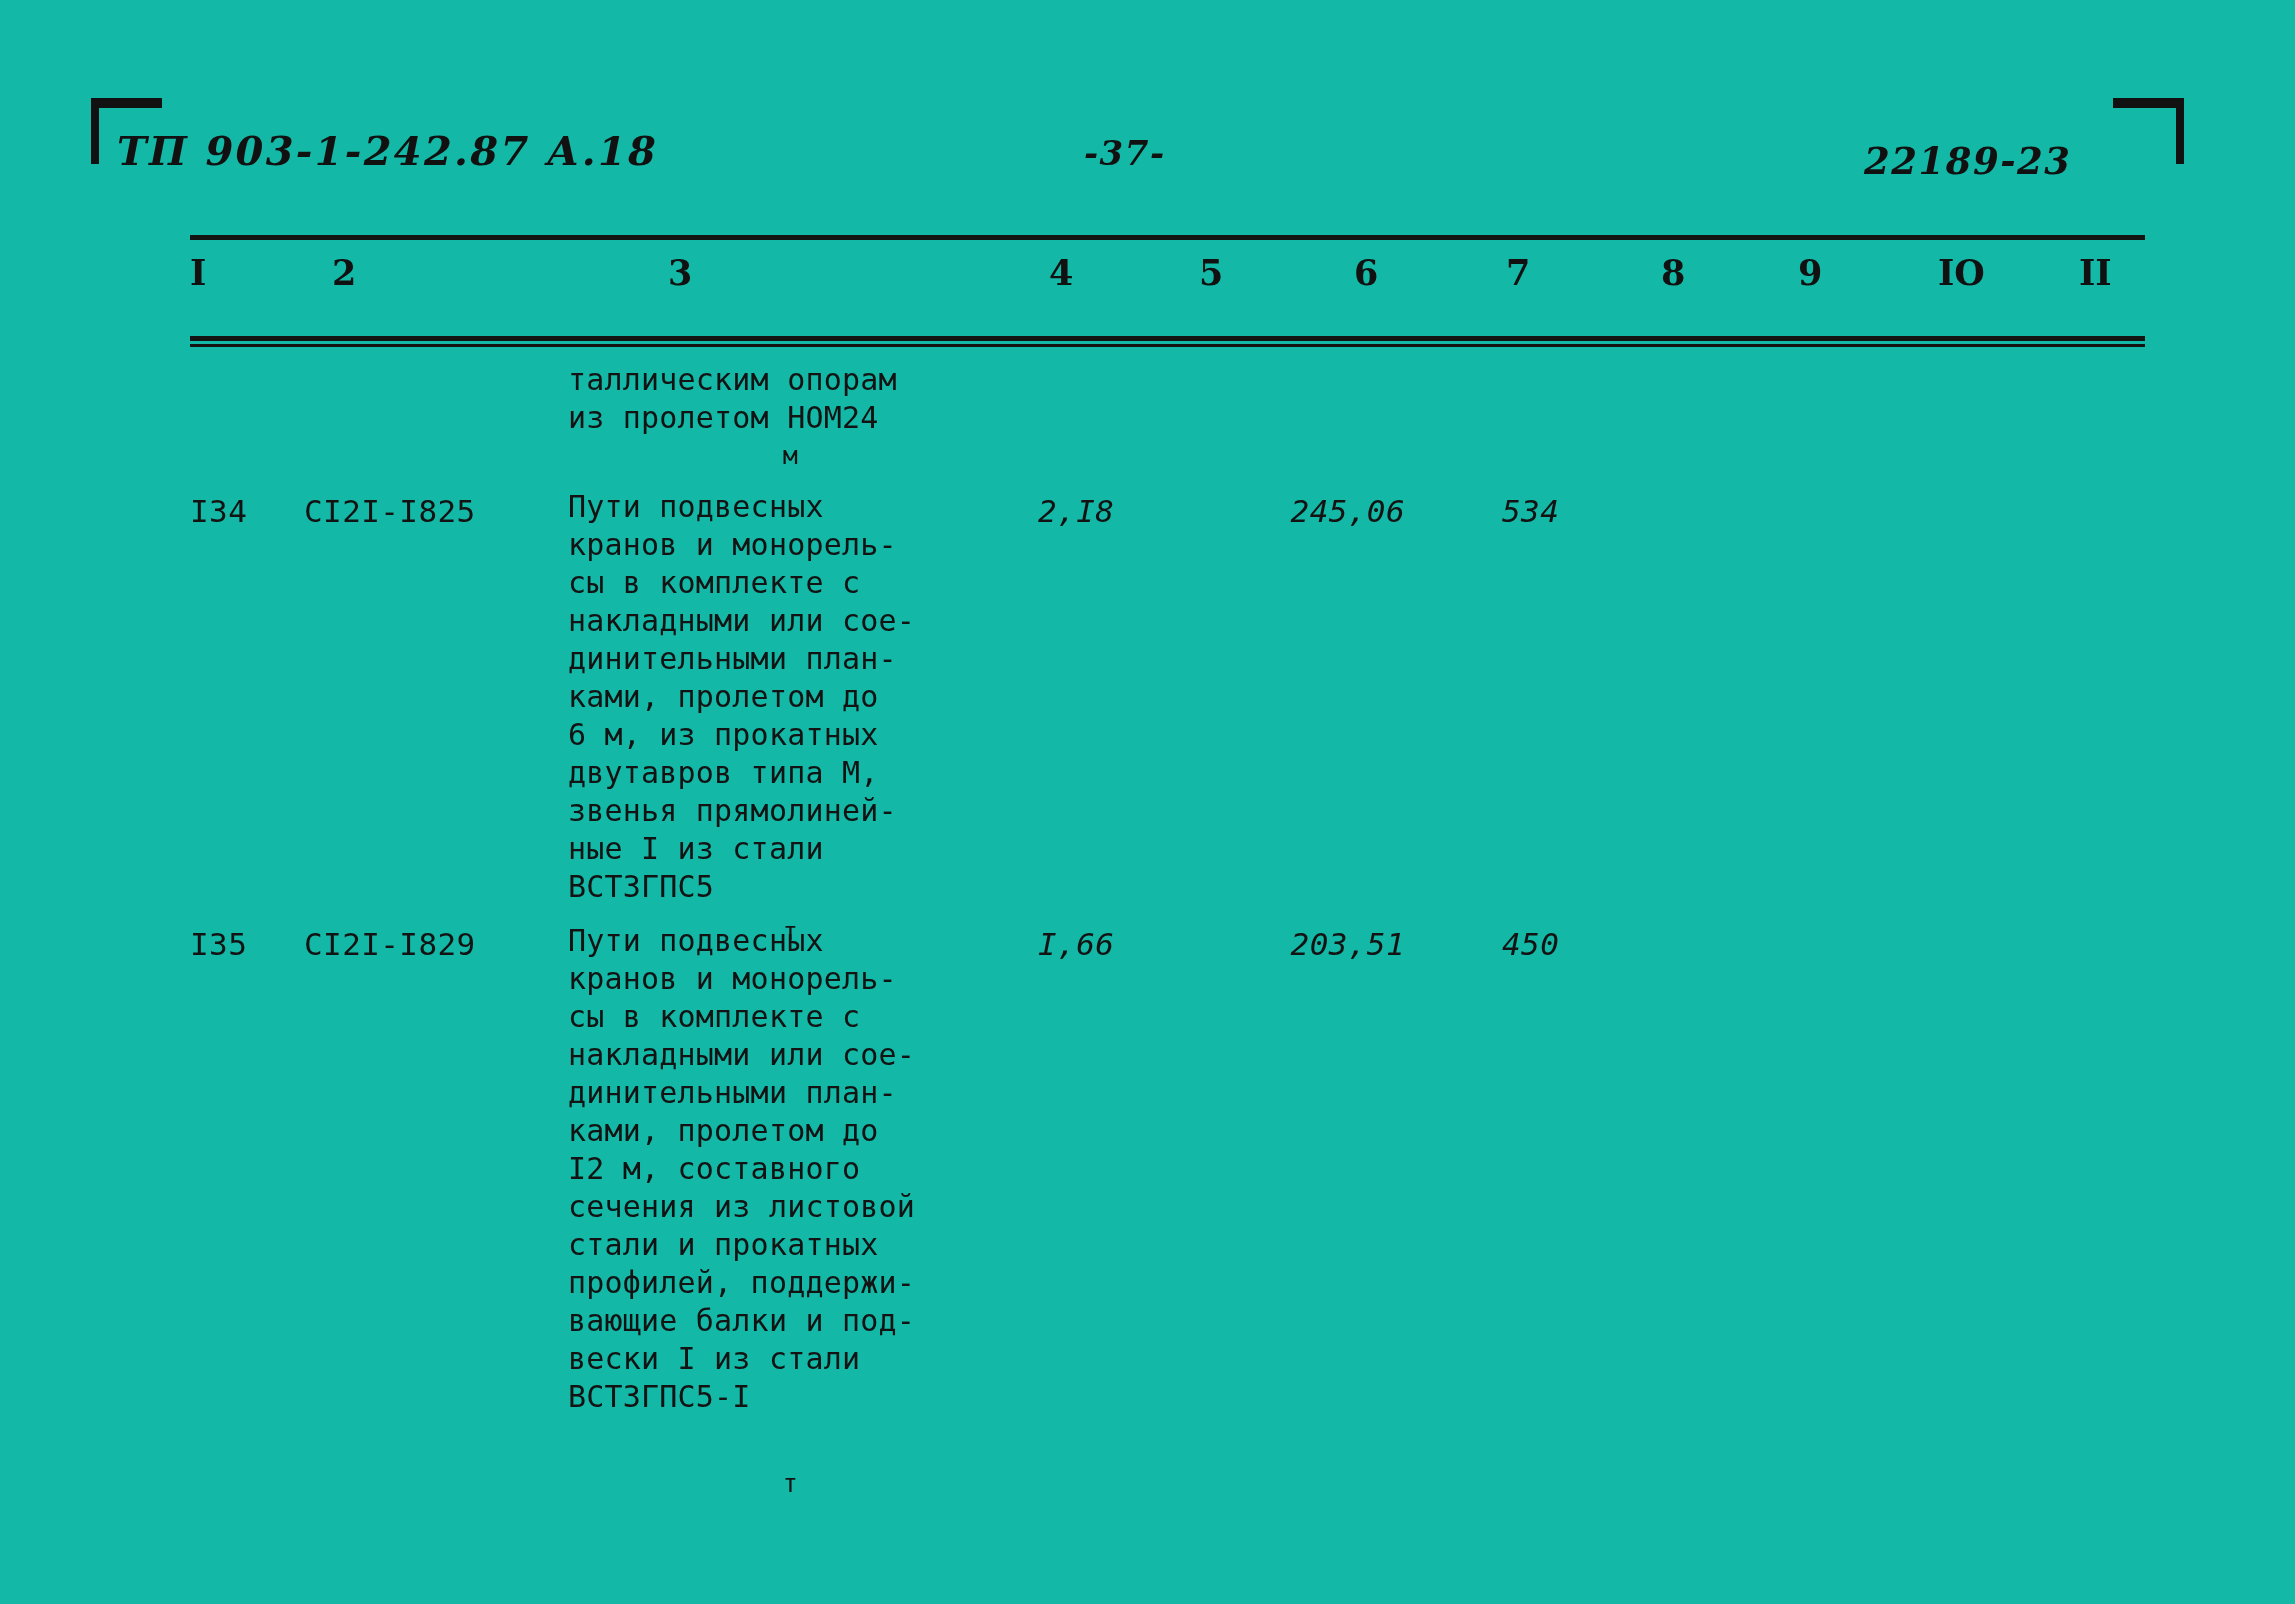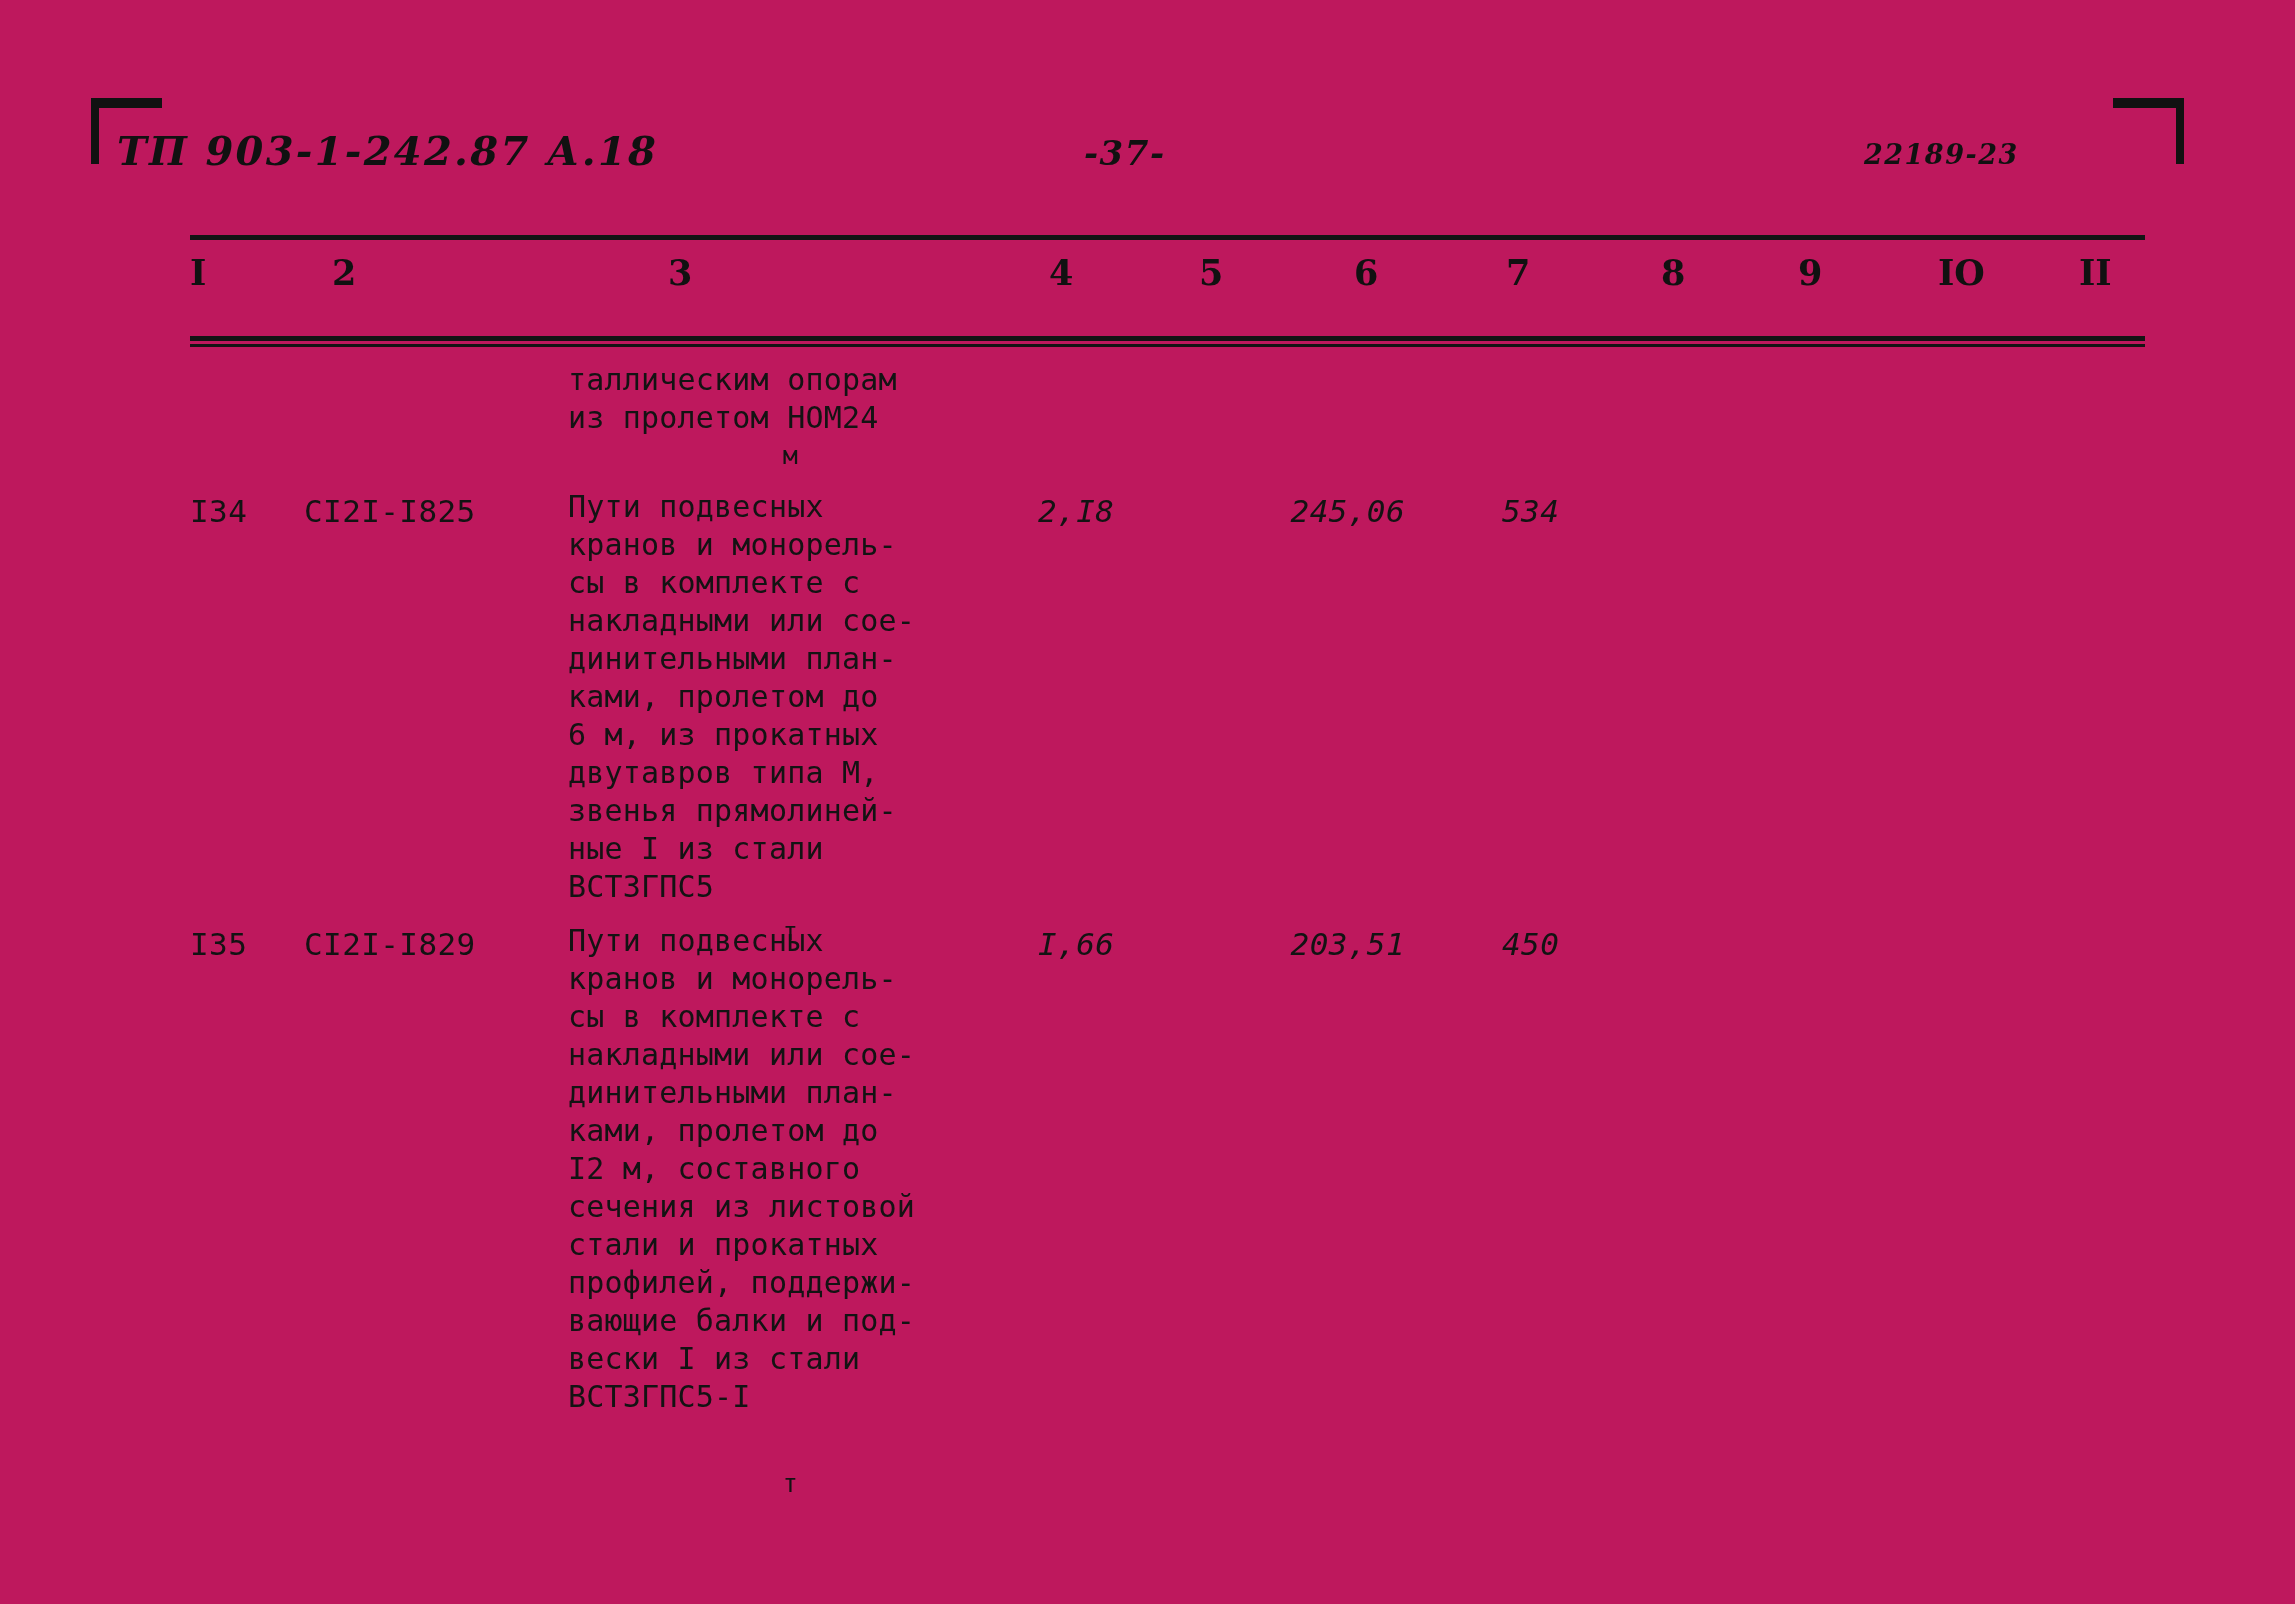--- a/index.html
+++ b/index.html
@@ -12,21 +12,21 @@
     height: 1605px;
     position: relative;
     font-family: "DejaVu Sans Mono", "Liberation Mono", monospace;
     color: #0a0a0a;
     overflow: hidden;
   }
 
   .page {
     position: absolute;
     inset: 0;
-    background: #be185d;
+    background: #14b8a6;
   }
 
   
   .crop-mark {
     position: absolute;
     width: 71px;
     height: 66px;
   }
   .crop-mark::before,
   .crop-mark::after {
@@ -68,21 +68,21 @@
   }
   .hdr-page {
     left: 1084px;
     top: 6.1px;
     font-size: 34px;
     letter-spacing: 1.5px;
   }
   .hdr-ref {
     left: 1864px;
     top: 12.3px;
-    font-size: 27px;
+    font-size: 37px;
     letter-spacing: 1.5px;
   }
 
   
   .rule {
     position: absolute;
     left: 190px;
     width: 1955px;
     height: 5.4px;
     background: #141414;

